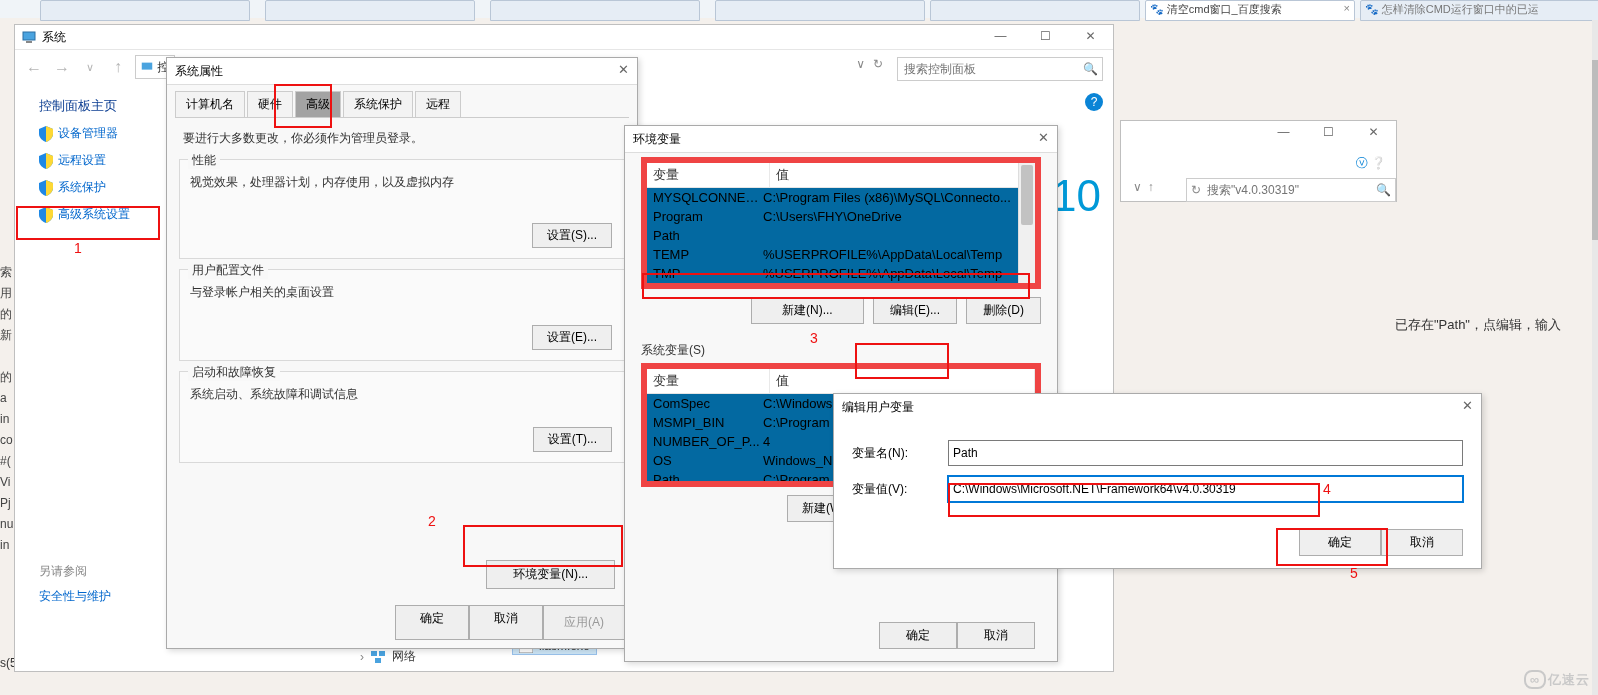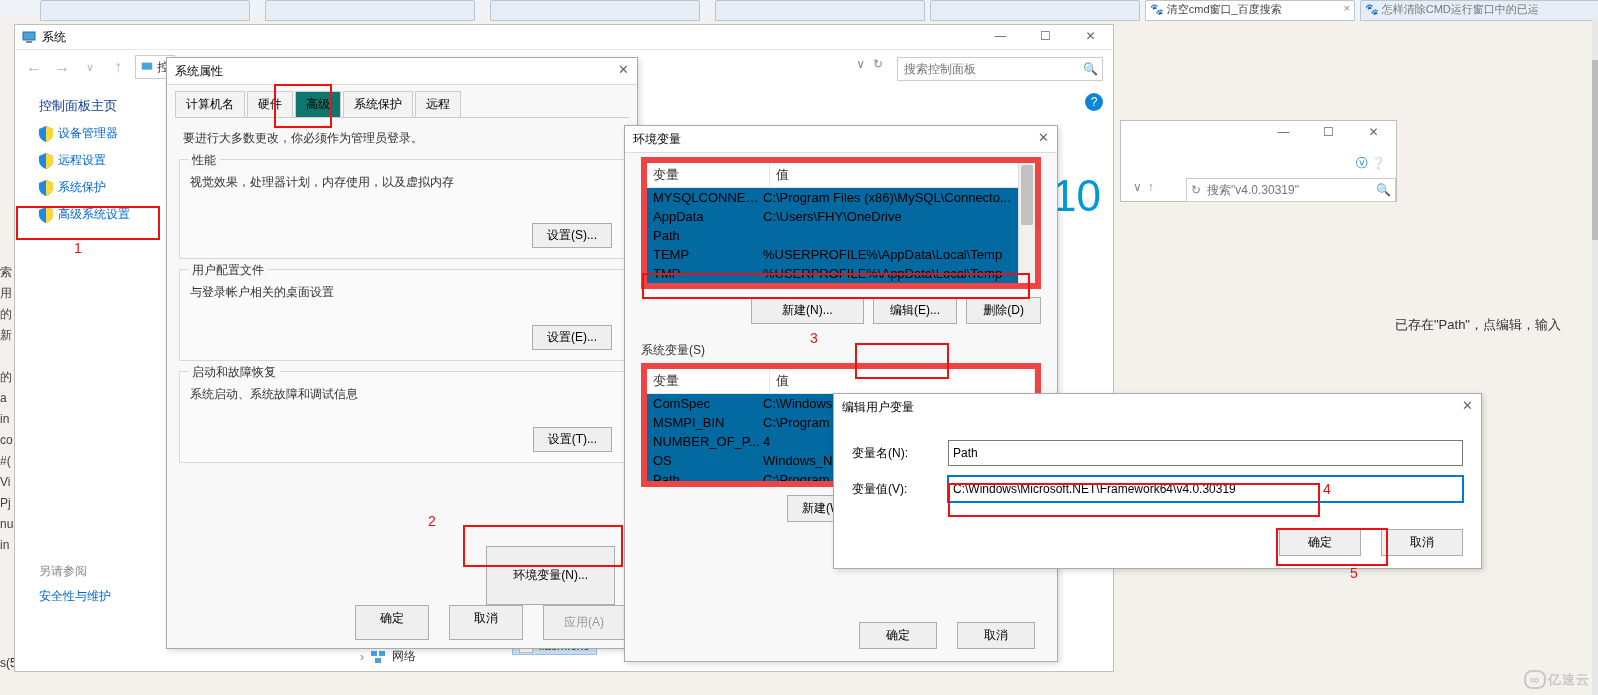--- a/index.html
+++ b/index.html
@@ -23,28 +23,28 @@
   
   .sidelink{color:#0066cc;font-size:12px;margin:10px 0;display:flex;align-items:center;gap:5px;cursor:pointer}
   .sidelink .shield{width:14px;height:16px}
   .sideheading{color:#0b3d91;font-size:13px;margin-bottom:8px}
   
   .dlg{background:#f8f8f8;border:1px solid #aaa;box-shadow:2px 2px 6px rgba(0,0,0,.15)}
   .dlg-title{height:26px;background:#fff;display:flex;align-items:center;padding:0 8px;font-size:12px;color:#000;border-bottom:1px solid #ddd}
   .dlg-close{position:absolute;top:4px;right:8px;font-family:Arial;color:#666;font-size:13px}
   .tabrow{display:flex;gap:0;margin:6px 8px 0;border-bottom:1px solid #ccc}
   .tabbtn{padding:4px 10px;font-size:12px;background:#f3f3f3;border:1px solid #ccc;border-bottom:none;margin-right:2px}
-  .tabbtn.active{background:#0f766e}
+  .tabbtn.active{background:#a3a3a3}
   .group{margin:10px 12px;border:1px solid #d9d9d9;padding:6px 10px 12px;position:relative;background:#fafafa}
   .group .gcap{position:absolute;top:-8px;left:8px;background:#f8f8f8;padding:0 4px;font-size:12px;color:#333}
   .group .gtxt{font-size:12px;color:#333;margin:8px 0 10px}
   .btn{display:inline-block;border:1px solid #adadad;background:#efefef;padding:3px 14px;font-size:12px;color:#000;cursor:pointer}
   .btn.dim{color:#999}
   .rightbtn{position:absolute;right:12px;bottom:10px}
-  .dlg-footer{position:absolute;bottom:8px;right:12px;display:flex;gap:20px}
+  .dlg-footer{position:absolute;bottom:8px;right:12px;display:flex;gap:0}
   
   .redbox{position:absolute;border:2px solid #e11}
   .redlabel{position:absolute;color:#e11;font-size:14px;font-family:Arial}
   
   .lv{border:6px solid #ef4444;background:#0369a1;font-size:13px}
   .lv .hdr{display:flex;background:#fff;border-bottom:1px solid #e5e5e5}
   .lv .hdr span{padding:3px 6px;border-right:1px solid #e9e9e9;color:#333}
   .lv .row{display:flex;padding:2px 6px}
   .lv .row span{white-space:nowrap;overflow:hidden;text-overflow:ellipsis}
   .fieldrow{display:flex;align-items:center;margin:10px 0}
@@ -226,21 +226,21 @@
     <span class="gcap">用户配置文件</span>
     <div class="gtxt">与登录帐户相关的桌面设置</div>
     <span class="btn rightbtn">设置(E)...</span>
   </div>
   <div class="group" style="height:72px">
     <span class="gcap">启动和故障恢复</span>
     <div class="gtxt">系统启动、系统故障和调试信息</div>
     <span class="btn rightbtn">设置(T)...</span>
   </div>
 
-  <span class="abs btn" style="right:22px;top:488px;padding:20px 26px">环境变量(N)...</span>
+  <span class="abs btn" style="right:22px;top:502px;padding:5px 26px">环境变量(N)...</span>
 
   <div class="dlg-footer">
     <span class="btn" style="padding:4px 24px">确定</span>
     <span class="btn" style="padding:4px 24px">取消</span>
     <span class="btn dim" style="padding:8px 20px">应用(A)</span>
   </div>
 </div>
 
 <div class="redbox" style="left:274px;top:84px;width:54px;height:40px"></div>
 
@@ -256,21 +256,21 @@
   <div class="lv" style="margin:4px 16px;height:120px;position:relative;overflow:hidden">
     <div class="hdr">
         <span style="width:110px">变量</span>
         <span style="flex:1">值</span>
       </div>
     <div class="row">
         <span style="width:110px">MYSQLCONNEC...</span>
         <span style="flex:1">C:\Program Files (x86)\MySQL\Connecto...</span>
       </div>
     <div class="row">
-        <span style="width:110px">AppData</span>
+        <span style="width:110px">Program</span>
         <span style="flex:1">C:\Users\FHY\OneDrive</span>
       </div>
     <div class="row">
         <span style="width:110px">Path</span>
         <span style="flex:1"></span>
       </div>
     <div class="row">
         <span style="width:110px">TEMP</span>
         <span style="flex:1">%USERPROFILE%\AppData\Local\Temp</span>
       </div>

